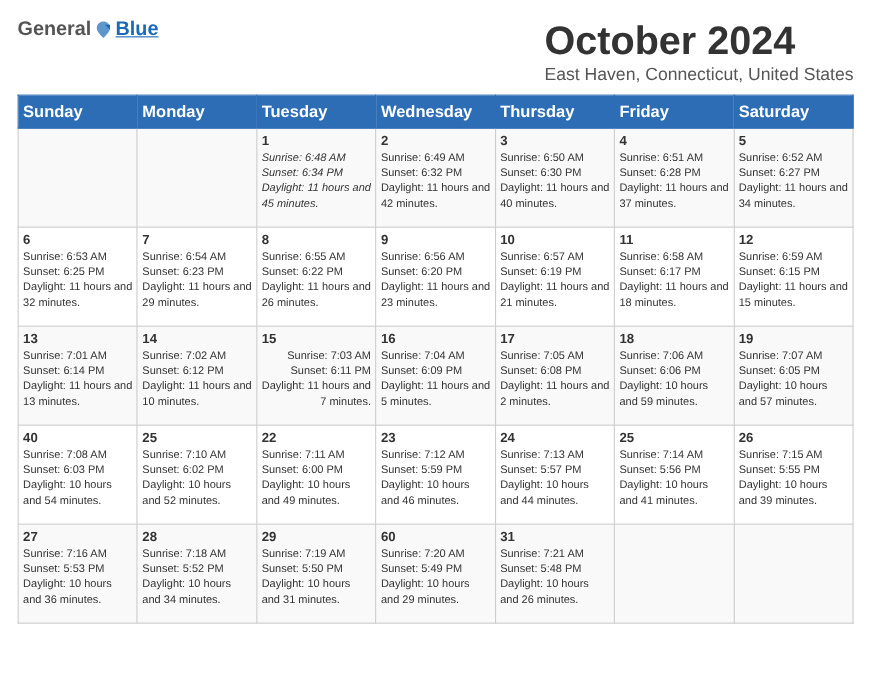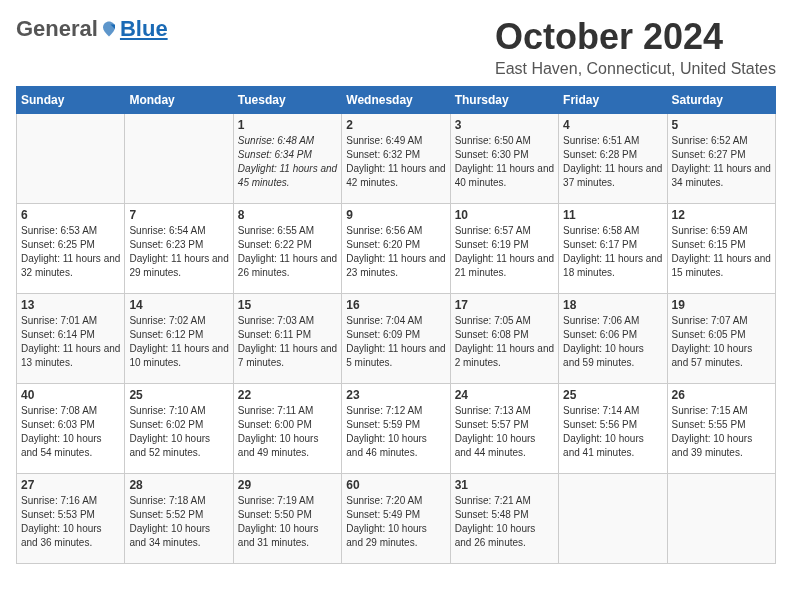--- a/index.html
+++ b/index.html
@@ -17,21 +17,21 @@
       margin-bottom: 8px;
     }
     .logo {
       display: flex;
       flex-direction: column;
       align-items: flex-start;
     }
     .logo-text {
       display: flex;
       align-items: center;
-      font-size: 22px;
+      font-size: 18px;
       font-weight: bold;
       color: #333;
     }
     .logo-general { color: #555; font-weight: bold; }
     .logo-blue { color: #1a6ab5; font-weight: bold; text-decoration: underline; }
     .logo-icon {
       width: 18px;
       height: 18px;
       margin: 0 2px;
     }
@@ -49,21 +49,21 @@
       margin-top: 2px;
     }
     table {
       width: 100%;
       border-collapse: collapse;
       table-layout: fixed;
     }
     thead tr th {
       background-color: #2d6db5;
       color: #fff;
-      font-size: 12px;
+      font-size: 15px;
       font-weight: bold;
       padding: 6px 4px;
       text-align: left;
       border: 1px solid #2d6db5;
     }
     tbody tr td {
       border: 1px solid #ccc;
       vertical-align: top;
       padding: 4px;
       font-size: 10px;
@@ -208,21 +208,21 @@
 Daylight: 11 hours and 13 minutes.</div>
         </td>
         <td>
           <span class="day-num">14</span>
           <div class="day-info" style="white-space: pre-line;">Sunrise: 7:02 AM
 Sunset: 6:12 PM
 Daylight: 11 hours and 10 minutes.</div>
         </td>
         <td>
           <span class="day-num">15</span>
-          <div class="day-info" style="white-space: pre-line;">Sunrise: 7:03 AM
+          <div class="day-info" style="white-space: pre-line; text-align: right;">Sunrise: 7:03 AM
 Sunset: 6:11 PM
 Daylight: 11 hours and 7 minutes.</div>
         </td>
         <td>
           <span class="day-num">16</span>
           <div class="day-info" style="white-space: pre-line;">Sunrise: 7:04 AM
 Sunset: 6:09 PM
 Daylight: 11 hours and 5 minutes.</div>
         </td>
         <td>

